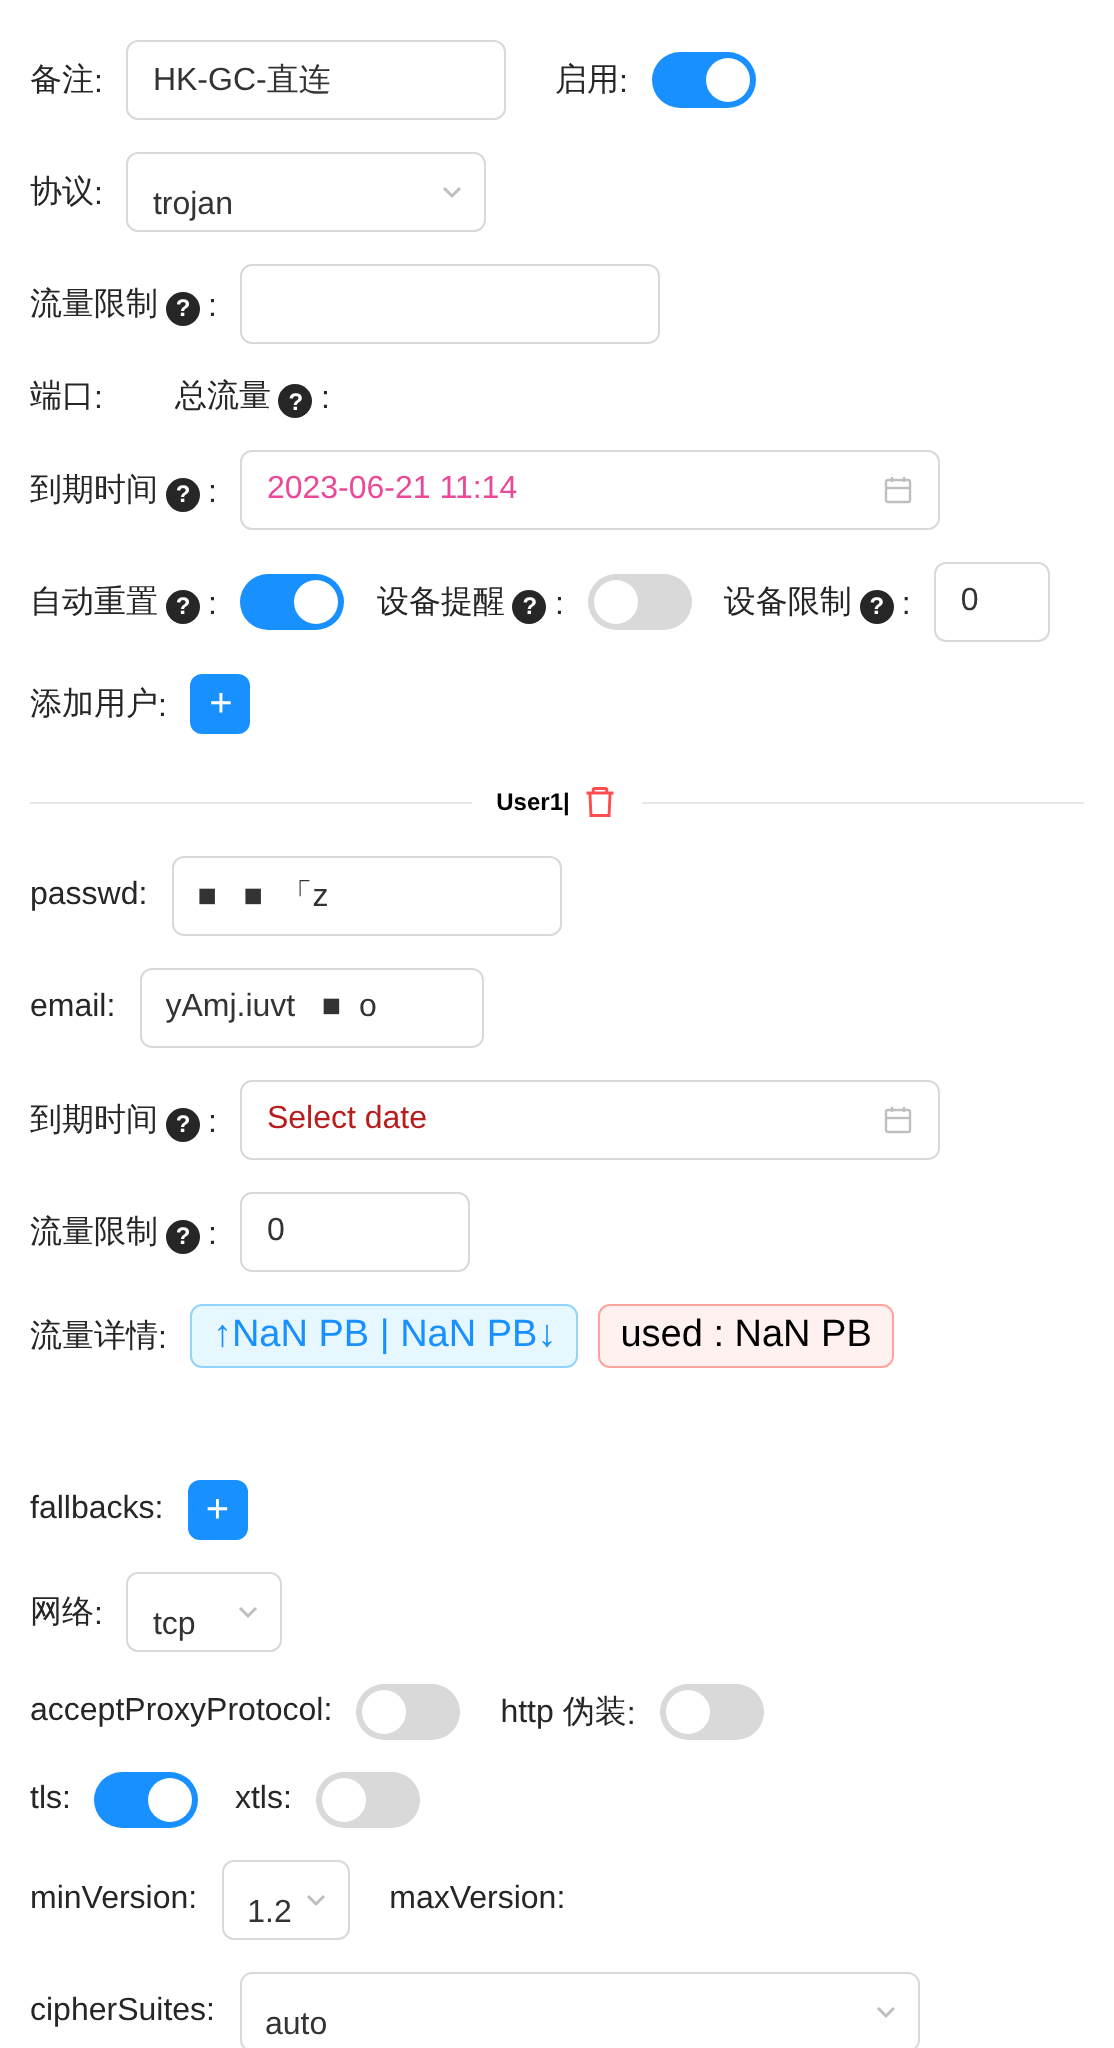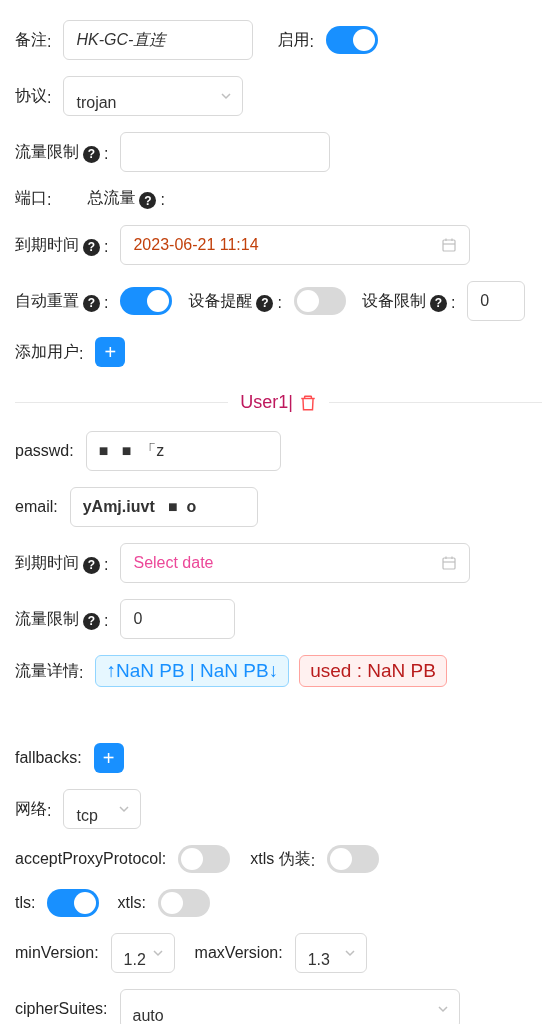--- a/index.html
+++ b/index.html
@@ -108,68 +108,68 @@
 }
 .divider-line {
   flex: 1;
   height: 1px;
   background: #e8e8e8;
 }
 .divider-content {
   padding: 0 12px;
   display: inline-flex;
   align-items: center;
-  font-size: 18px;
-  color: #be185d;
-  font-weight: 400;
+  font-size: 12px;
+  color: #000000;
+  font-weight: 700;
 }
 .trash-icon {
   width: 18px; height: 18px;
   color: #ff4d4f;
   margin-left: 6px;
   cursor: pointer;
 }
 .date-field {
   border: 1px solid #d9d9d9;
   border-radius: 6px;
   padding: 6px 12px;
   font-size: 16px;
   height: 40px;
   background: #fff;
   display: inline-flex;
   align-items: center;
   justify-content: space-between;
-  color: #c2410c;
+  color: #ec4899;
   width: 350px;
 }
-.date-field.placeholder { color: #ec4899; }
+.date-field.placeholder { color: #b91c1c; }
 .cal-icon { width: 16px; height: 16px; color: #bfbfbf; margin-left: 8px; }
 .tag {
   display: inline-flex;
   align-items: center;
   border: 1px solid;
   border-radius: 6px;
   padding: 4px 10px;
   font-size: 19px;
   margin-right: 10px;
 }
 .tag-blue { border-color: #91d5ff; color: #1890ff; background: #e6f7ff; }
-.tag-red { border-color: #ffa39e; color: #b91c1c; background: #fff1f0; }
+.tag-red { border-color: #ffa39e; color: #000000; background: #fff1f0; }
 .gap { display:inline-block; width:24px; }
 svg { display:block; }
 </style>
 </head>
 <body>
 
 <div class="row">
   <span class="label">
       <span>备注</span>
       <span class="colon">:</span>
     </span>
-  <input class="input" style="width: 190px; font-style: italic;" value="HK-GC-直连">
+  <input class="input" style="width: 190px;" value="HK-GC-直连">
   <span class="gap"></span>
   <span class="label">
       <span>启用</span>
       <span class="colon">:</span>
     </span>
   <span class="switch on">
       <span class="knob"></span>
     </span>
 </div>
 
@@ -285,21 +285,21 @@
       <span class="colon">:</span>
     </span>
   <input class="input" style="width: 195px;" value="■   ■  「z">
 </div>
 
 <div class="row">
   <span class="label">
       <span>email</span>
       <span class="colon">:</span>
     </span>
-  <input class="input" style="width: 188px; font-weight: bold;" value="yAmj.iuvt   ■  o">
+  <input class="input" style="width: 172px;" value="yAmj.iuvt   ■  o">
 </div>
 
 <div class="row">
   <span class="label">
       <span>到期时间</span>
       <span class="help-icon">?</span>
       <span class="colon">:</span>
     </span>
   <div class="date-field placeholder">
     <span>Select date</span>
@@ -360,21 +360,21 @@
 <div class="row">
   <span class="label">
       <span>acceptProxyProtocol</span>
       <span class="colon">:</span>
     </span>
   <span class="switch">
       <span class="knob"></span>
     </span>
   <span style="width:20px;display:inline-block"></span>
   <span class="label">
-      <span>xtls 伪装</span>
+      <span>http 伪装</span>
       <span class="colon">:</span>
     </span>
   <span class="switch">
       <span class="knob"></span>
     </span>
 </div>
 
 <div class="row">
   <span class="label">
       <span>tls</span>
@@ -404,28 +404,20 @@
         <svg viewBox="0 0 12 12" fill="none" stroke="currentColor" stroke-width="1.5">
           <polyline points="2,4 6,8 10,4"></polyline>
         </svg>
       </span>
   </div>
   <span style="width:20px;display:inline-block"></span>
   <span class="label">
       <span>maxVersion</span>
       <span class="colon">:</span>
     </span>
-  <div class="select" style="width:72px">
-    <span>1.3</span>
-    <span class="arrow">
-        <svg viewBox="0 0 12 12" fill="none" stroke="currentColor" stroke-width="1.5">
-          <polyline points="2,4 6,8 10,4"></polyline>
-        </svg>
-      </span>
-  </div>
 </div>
 
 <div class="row">
   <span class="label">
       <span>cipherSuites</span>
       <span class="colon">:</span>
     </span>
   <div class="select" style="width:340px">
     <span>auto</span>
     <span class="arrow">

